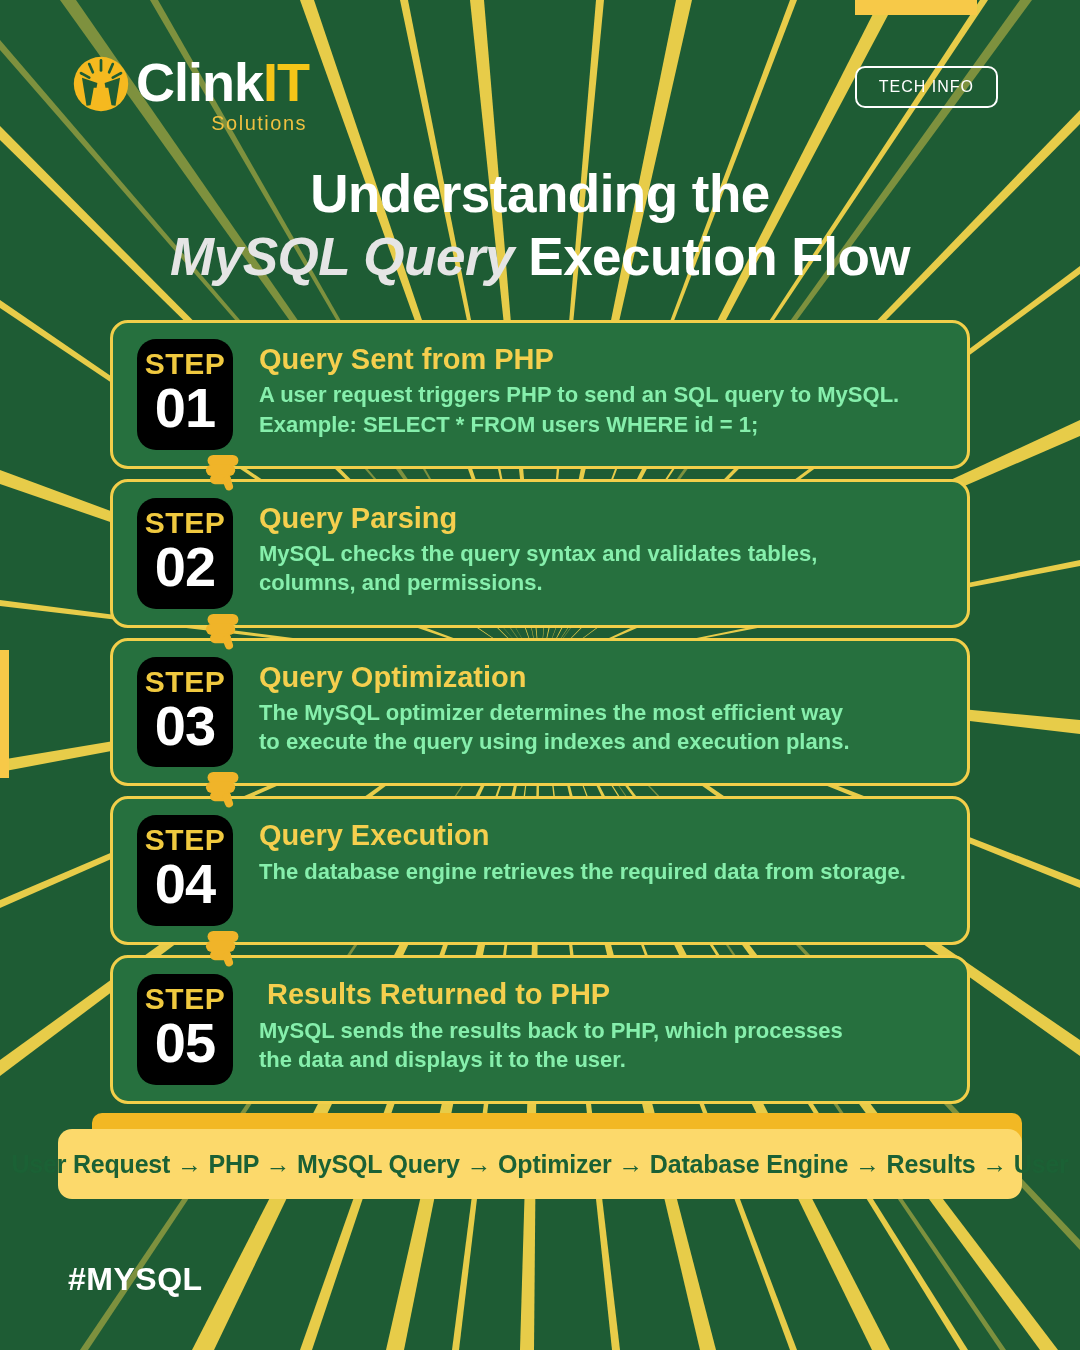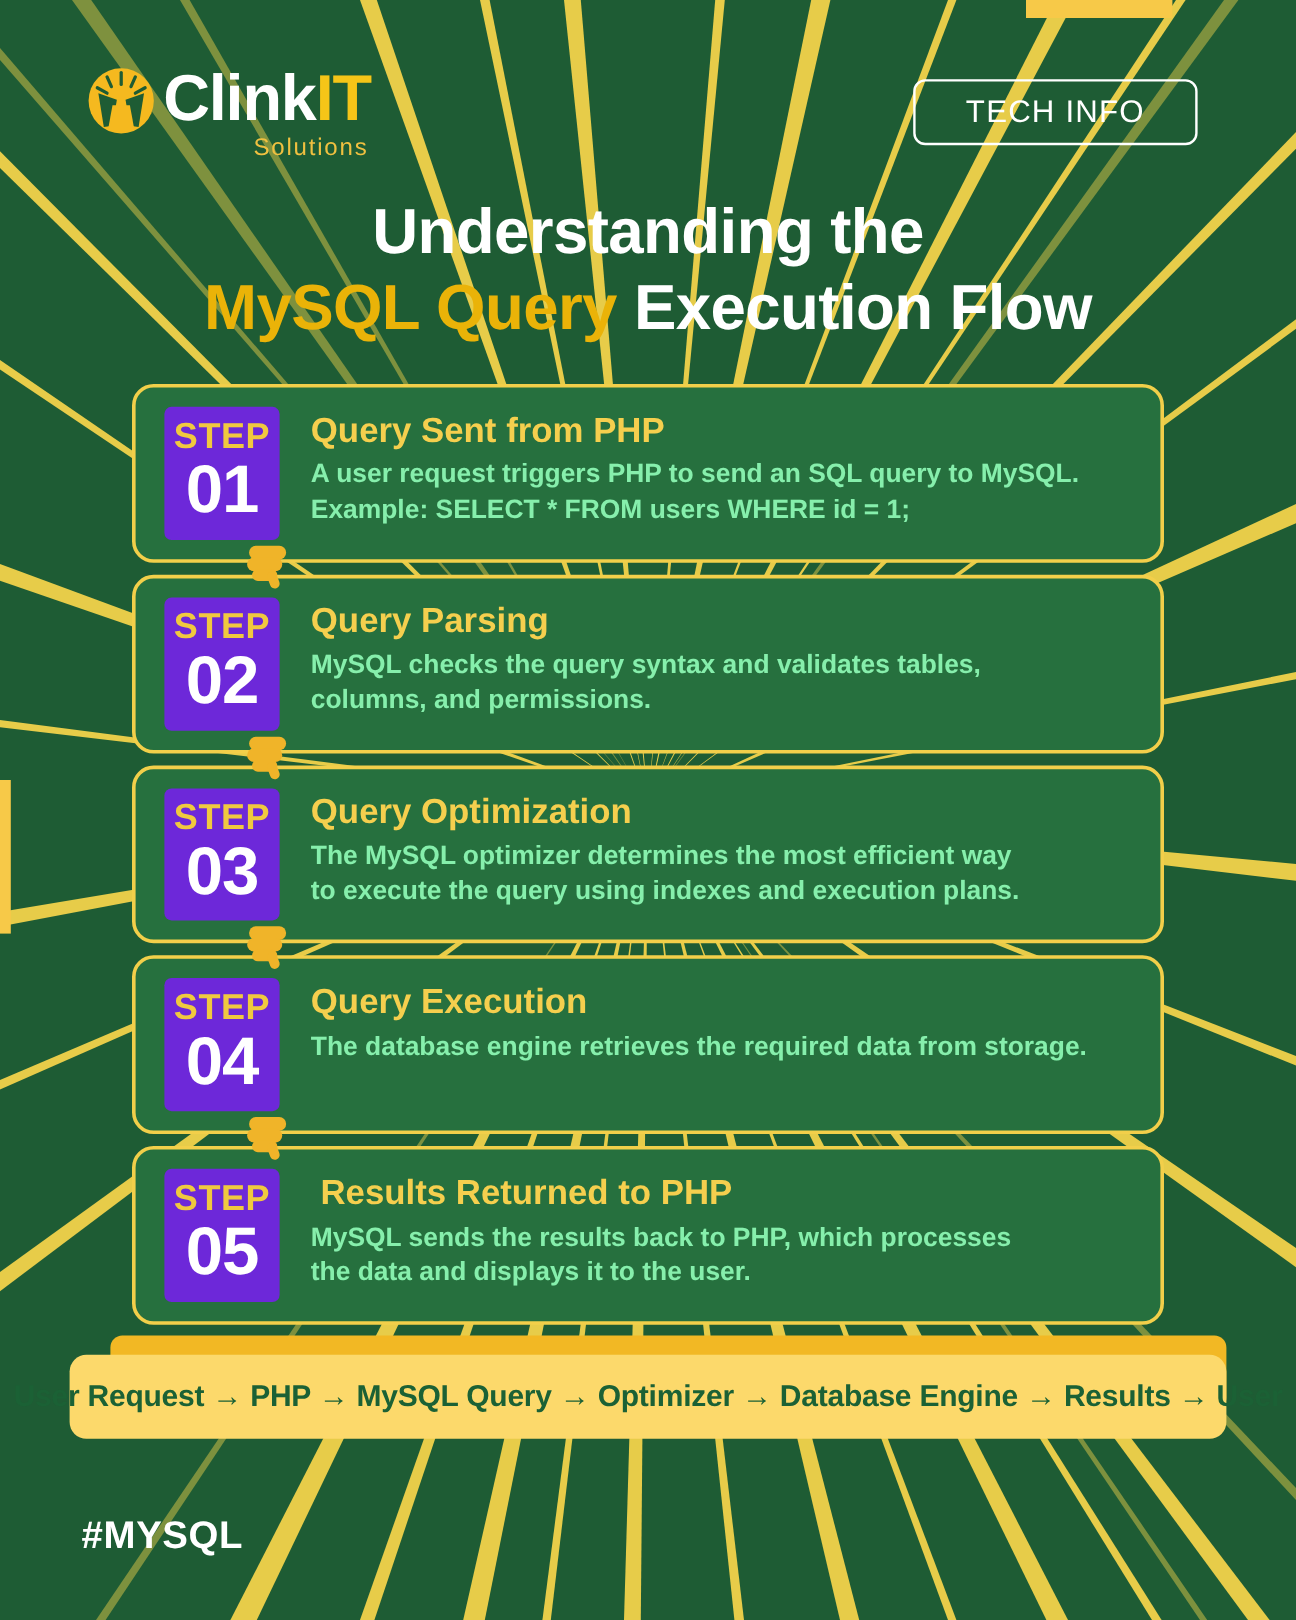--- a/index.html
+++ b/index.html
@@ -75,40 +75,41 @@
     letter-spacing: 1.5px;
     margin-top: 4px;
     margin-right: 2px;
   }
   #tech-badge {
     position: absolute;
     right: 82px; top: 66px;
     border: 2px solid #ffffff;
     border-radius: 10px;
     color: #ffffff;
-    font-size: 26px;
+    font-size: 16px;
     letter-spacing: 1px;
-    padding: 10px 42px;
+    padding: 10px 22px;
     background: transparent;
   }
 
   
   #title {
     position: absolute;
     left: 0; top: 163px;
     width: 1080px;
     text-align: center;
     color: #ffffff;
     font-size: 53px;
     font-weight: 800;
     line-height: 1.18;
     letter-spacing: -0.5px;
   }
   #title .accent {
-    color: #eab308;
+    color: #e5e5e5;
+    font-style: italic;
   }
 
   
   #steps {
     position: absolute;
     left: 110px; top: 320px;
     width: 860px;
   }
   .step-card {
     position: relative;
@@ -119,22 +120,22 @@
     display: flex;
     align-items: flex-start;
     padding: 16px 18px 16px 24px;
     margin-bottom: 10px;
   }
   .step-card.h1 { min-height: 137px; }
   .step-card.h2 { min-height: 133px; }
   .badge {
     flex: 0 0 96px;
     width: 96px;
-    background: #6d28d9;
-    border-radius: 6px;
+    background: #000000;
+    border-radius: 19px;
     padding: 10px 0 12px 0;
     text-align: center;
     margin-right: 26px;
     align-self: stretch;
   }
   .badge-label {
     color: #f0c93f;
     font-size: 30px;
     font-weight: 800;
     letter-spacing: 0.5px;

